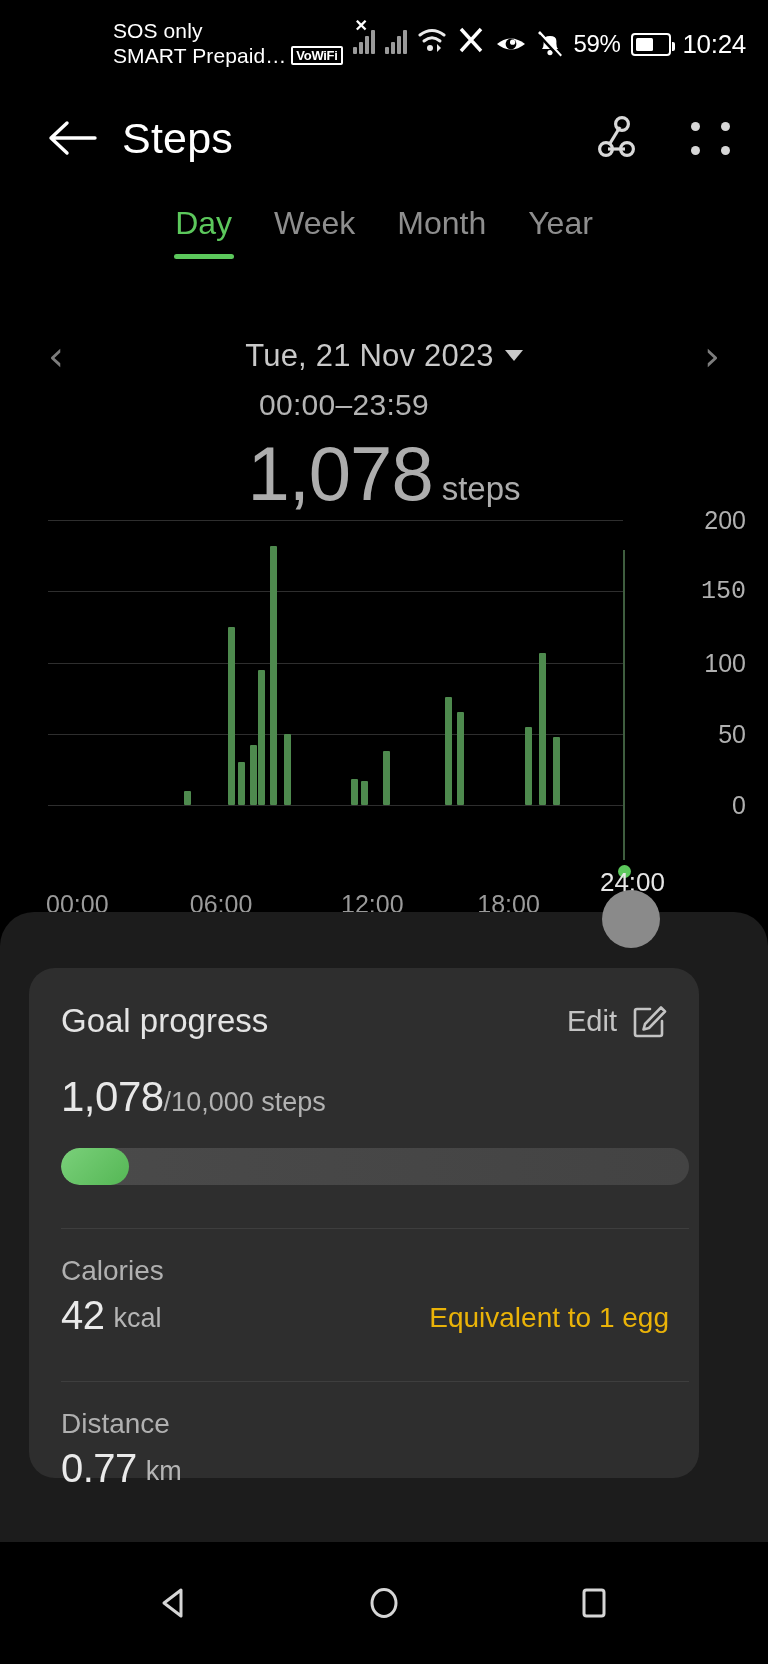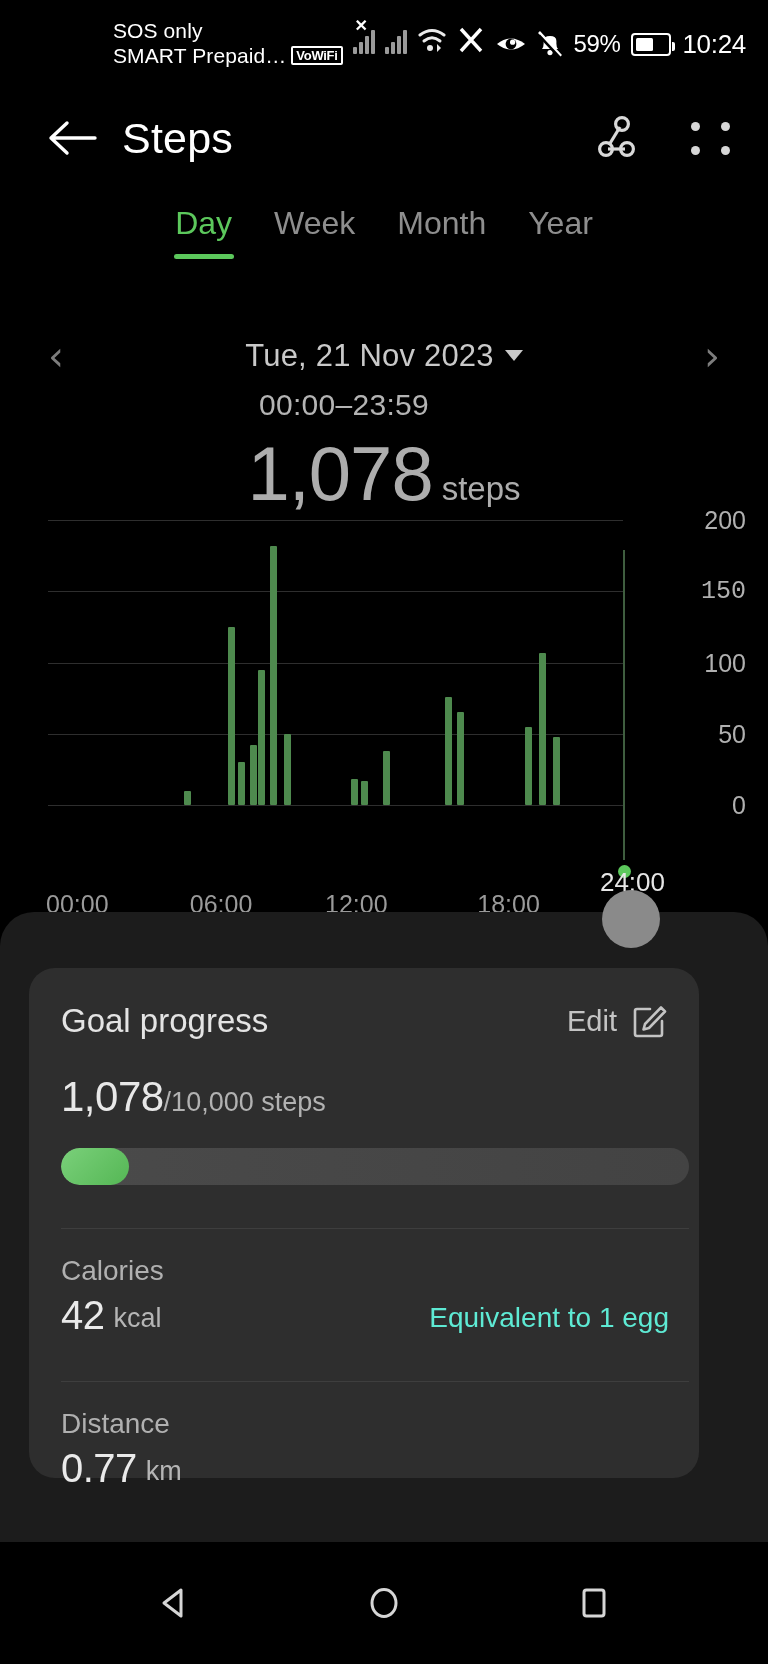--- a/index.html
+++ b/index.html
@@ -117,21 +117,21 @@
   .progress .fill{
     position:absolute; left:0; top:0; height:37px; border-radius:19px;
     background:linear-gradient(135deg,#7ad07a,#55b755);
   }
   .divider{ width:628px; height:1px; background:#3e3e3e; margin-top:43px; }
   .statrow{ margin-top:26px; }
   .stat-label{ font-size:28px; color:#b0b0b0; }
   .stat-valrow{ display:flex; align-items:flex-end; margin-top:6px; }
   .stat-val{ font-size:40px; color:#eaeaea; letter-spacing:-.5px;}
   .stat-unit{ font-size:27px; color:#b5b5b5; margin-left:9px; padding-bottom:4px;}
-  .stat-note{ margin-left:auto; font-size:28px; color:#5eead4; padding-bottom:4px;}
+  .stat-note{ margin-left:auto; font-size:28px; color:#eab308; padding-bottom:4px;}
 
   
   .navbar{
     position:absolute; left:0; bottom:0; width:768px; height:122px;
     background:#000; display:flex; align-items:center; justify-content:center; gap:140px;
   }
   .navbtn{ width:70px; height:70px; display:flex; align-items:center; justify-content:center;}
 </style>
 </head>
 <body>
@@ -280,21 +280,21 @@
       <div class="bar" title="19:55 — 55" style="left: 477.17px; height: 78.375px; background: rgb(78, 138, 78);"></div>
       <div class="bar" title="20:30 — 107" style="left: 491.146px; height: 152.475px; background: rgb(78, 138, 78);"></div>
       <div class="bar" title="21:05 — 48" style="left: 505.122px; height: 68.4px; background: rgb(78, 138, 78);"></div>
     </div>
   <div class="nowline"></div>
   <div class="nowdot"></div>
   <div class="nowlabel">24:00</div>
   <div id="xlabels">
       <div class="xlab" style="left: 46px;">00:00</div>
       <div class="xlab" style="left: 189.75px;">06:00</div>
-      <div class="xlab" style="left: 325px;">12:00</div>
+      <div class="xlab" style="left: 341px;">12:00</div>
       <div class="xlab" style="left: 477.25px;">18:00</div>
     </div>
 </div>
 
 <div class="sheet">
   <div class="handle"></div>
 
   <div class="card">
     <div class="card-head">
       <div class="card-title">Goal progress</div>

